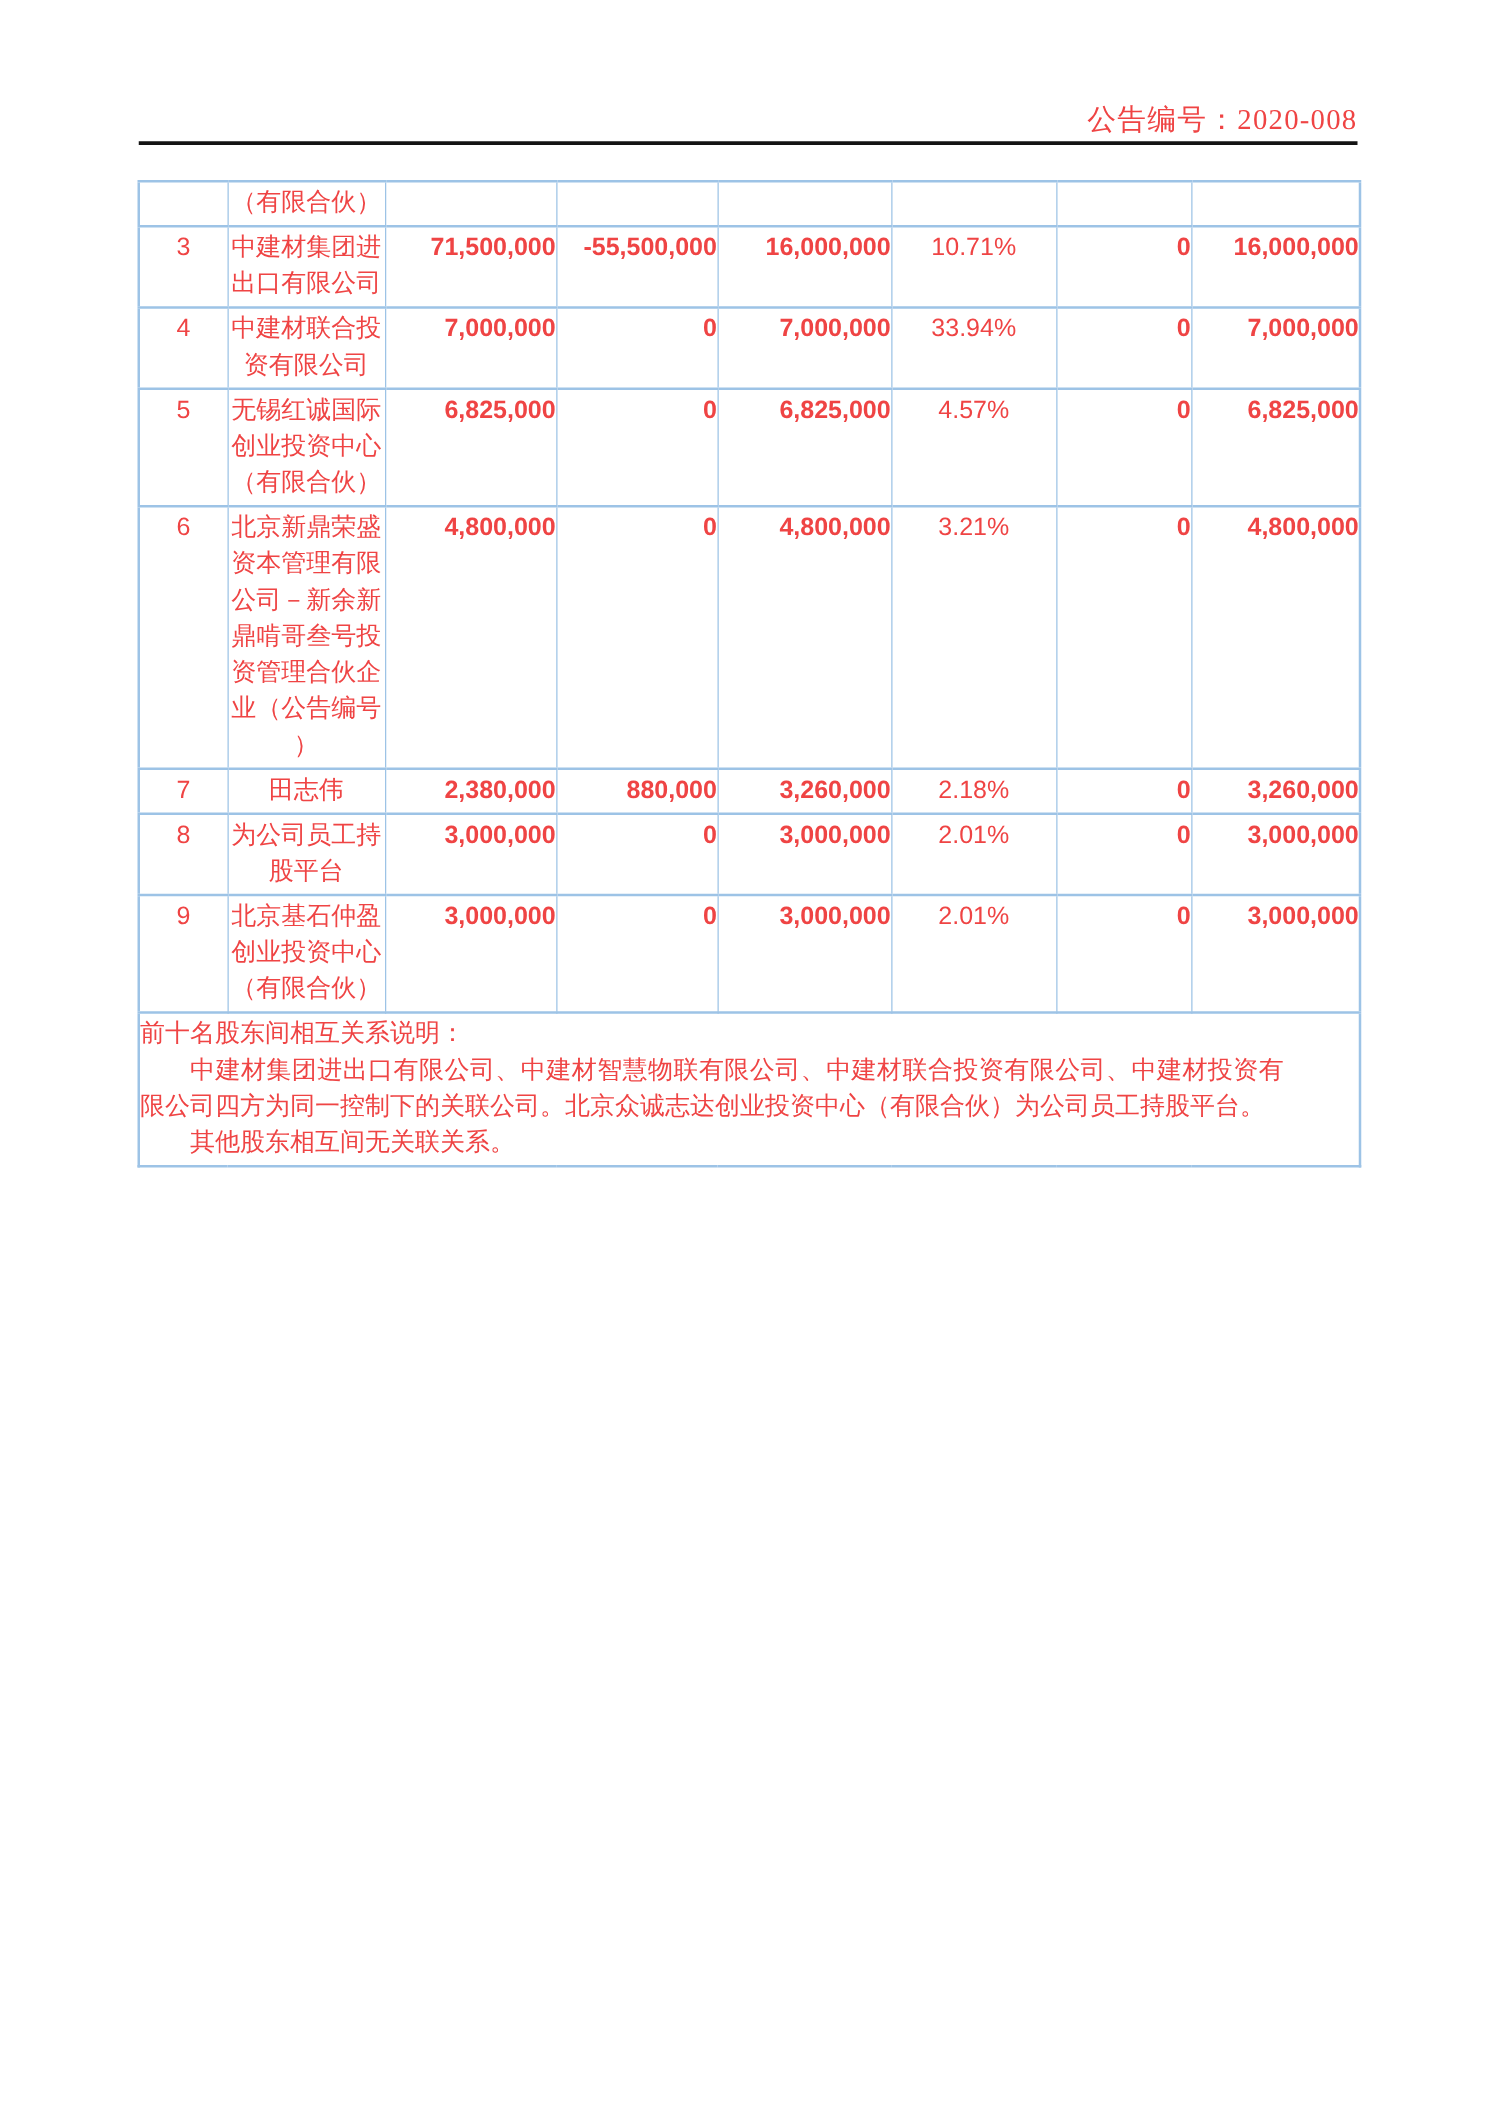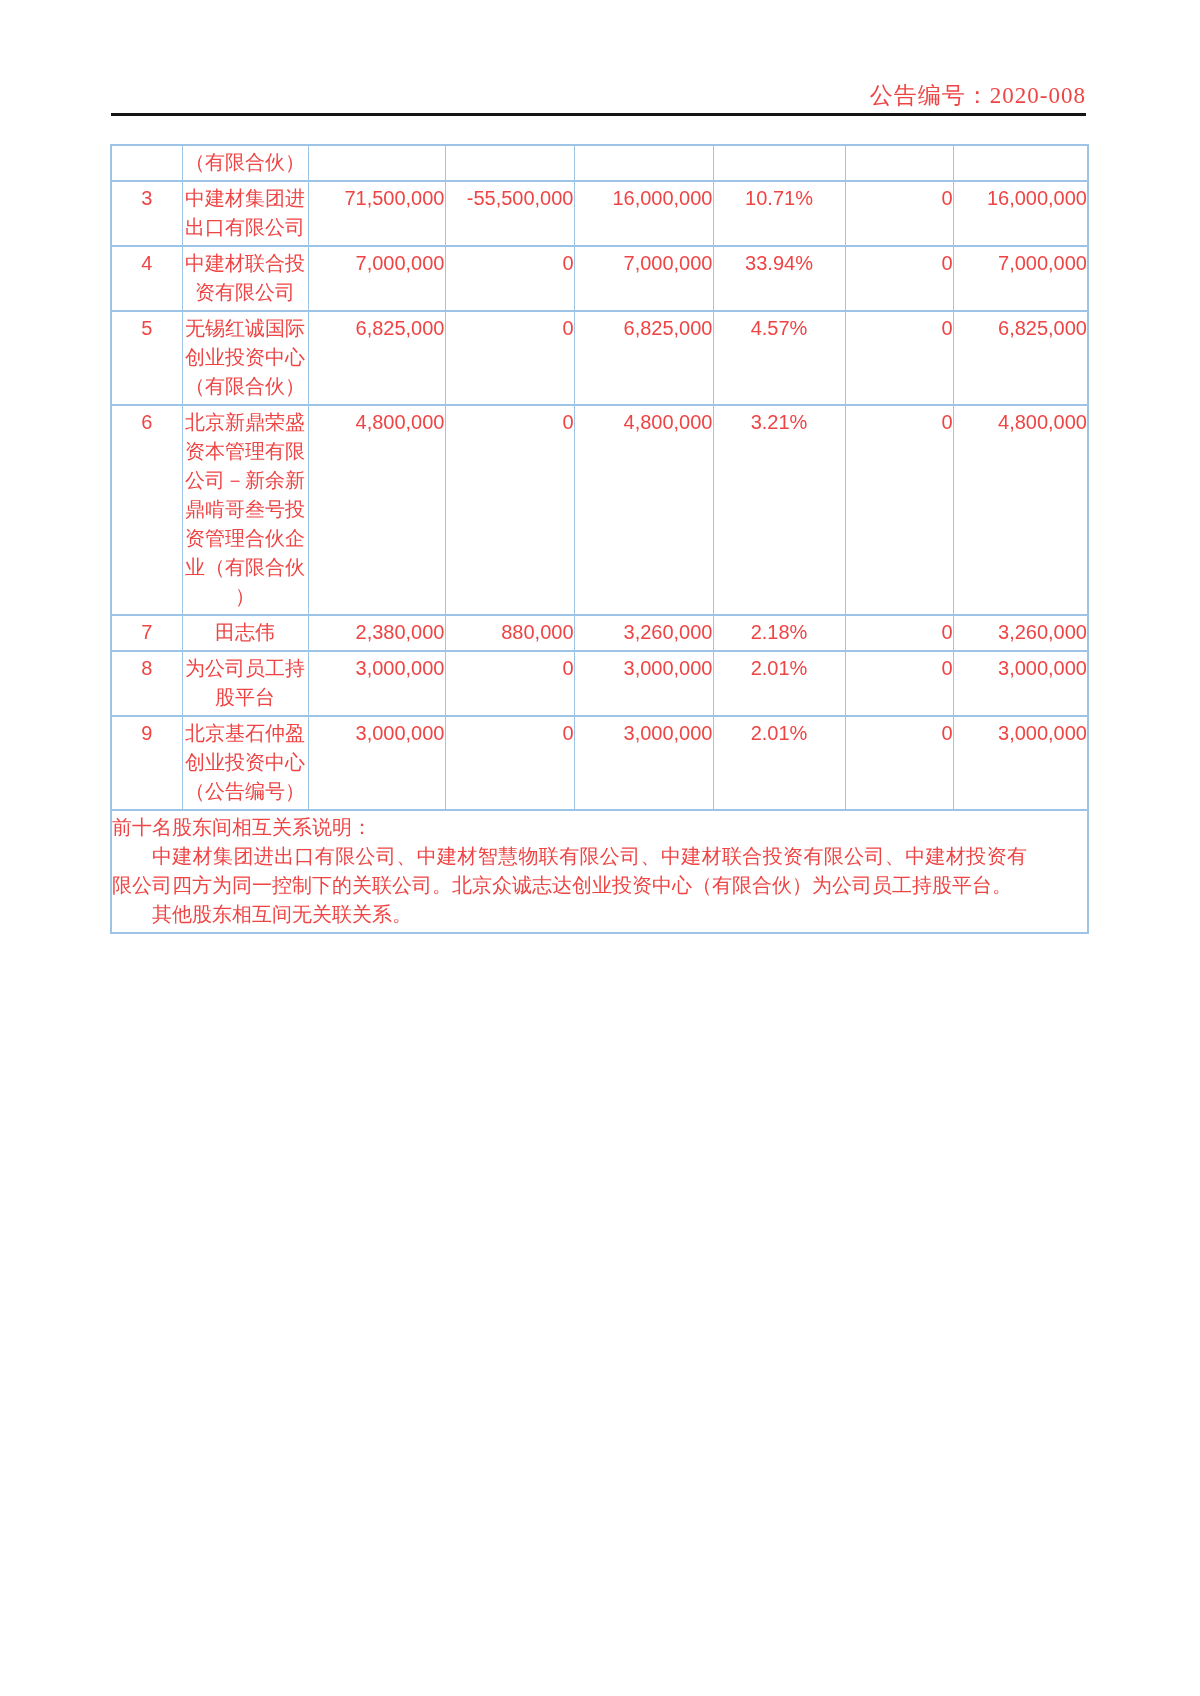--- a/index.html
+++ b/index.html
@@ -48,21 +48,21 @@
   }
   td.c-no   { text-align:center; }
   td.c-name {
     text-align:center;
     font-family:"Liberation Serif", serif;
     font-size:24px;
     padding-left:11px; padding-right:11px;
     word-break:break-all;
     line-break:anywhere;
   }
-  td.c-num  { text-align:right; padding-right:13px; }
+  td.c-num  { text-align:right; padding-right:13px;font-weight:bold; }
   td.c-pct  { text-align:center; }
   tr.total-row td { font-weight:bold; }
   tr.total-row td.c-label {
     text-align:center;
     font-family:"Liberation Serif", serif;
     font-size:24px;
   }
   td.notes-cell {
     padding:9px 10px 12px 10px;
     font-family:"Liberation Serif", serif;
@@ -134,21 +134,21 @@
           <td class="c-name">无锡红诚国际创业投资中心（有限合伙）</td>
           <td class="c-num">6,825,000</td>
           <td class="c-num">0</td>
           <td class="c-num">6,825,000</td>
           <td class="c-pct">4.57%</td>
           <td class="c-num">0</td>
           <td class="c-num">6,825,000</td>
         </tr>
         <tr>
           <td class="c-no">6</td>
-          <td class="c-name">北京新鼎荣盛资本管理有限公司－新余新鼎啃哥叁号投资管理合伙企业（有限合伙）</td>
+          <td class="c-name">北京新鼎荣盛资本管理有限公司－新余新鼎啃哥叁号投资管理合伙企业（公告编号）</td>
           <td class="c-num">4,800,000</td>
           <td class="c-num">0</td>
           <td class="c-num">4,800,000</td>
           <td class="c-pct">3.21%</td>
           <td class="c-num">0</td>
           <td class="c-num">4,800,000</td>
         </tr>
         <tr>
           <td class="c-no">7</td>
           <td class="c-name">田志伟</td>
@@ -164,21 +164,21 @@
           <td class="c-name">为公司员工持股平台</td>
           <td class="c-num">3,000,000</td>
           <td class="c-num">0</td>
           <td class="c-num">3,000,000</td>
           <td class="c-pct">2.01%</td>
           <td class="c-num">0</td>
           <td class="c-num">3,000,000</td>
         </tr>
         <tr>
           <td class="c-no">9</td>
-          <td class="c-name">北京基石仲盈创业投资中心（公告编号）</td>
+          <td class="c-name">北京基石仲盈创业投资中心（有限合伙）</td>
           <td class="c-num">3,000,000</td>
           <td class="c-num">0</td>
           <td class="c-num">3,000,000</td>
           <td class="c-pct">2.01%</td>
           <td class="c-num">0</td>
           <td class="c-num">3,000,000</td>
         </tr>
         <tr>
           <td class="notes-cell" colspan="8">
             <p class="notes-heading">前十名股东间相互关系说明：</p>

